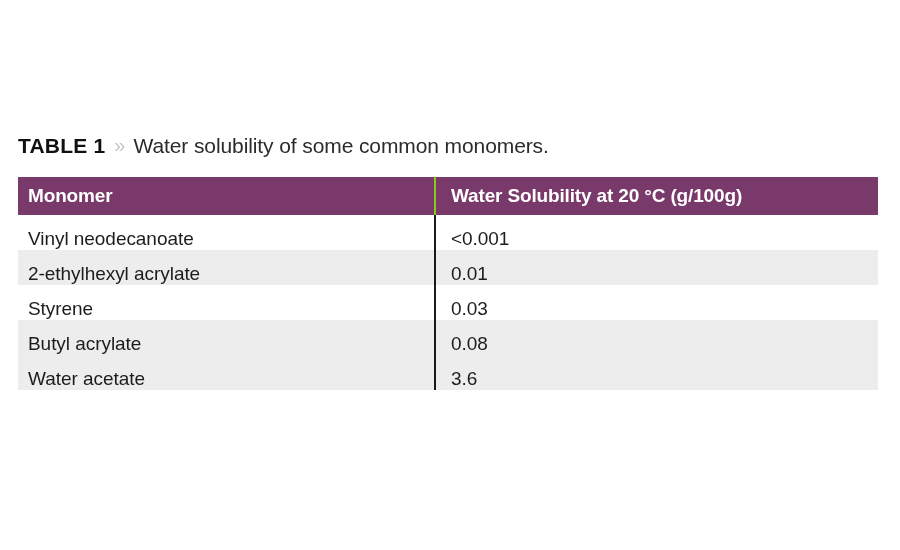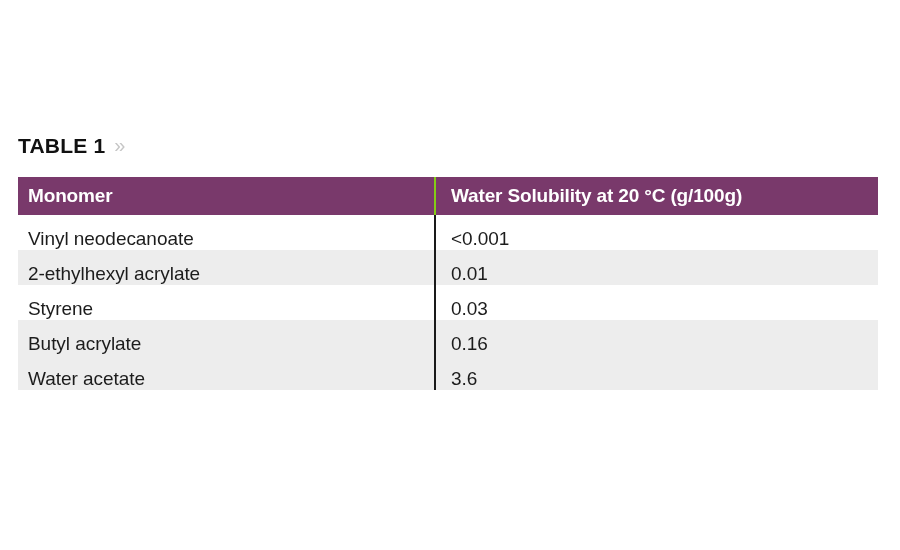--- a/index.html
+++ b/index.html
@@ -114,20 +114,21 @@
   }
 </style>
 </head>
 <body>
 
 <div id="canvas">
 
   <div class="caption">
     <span class="caption-label">TABLE 1</span>
     <span class="caption-chevron">»</span>
+    <span class="caption-text">Water solubility of some common monomers.</span>
   </div>
 
   <div class="table-wrap">
     <table class="tbl">
       <colgroup>
         <col class="c1">
         <col class="c2">
       </colgroup>
       <thead>
         <tr>
@@ -143,21 +144,21 @@
         <tr class="shaded">
           <td class="col-1">2-ethylhexyl acrylate</td>
           <td class="col-2">0.01</td>
         </tr>
         <tr class="plain">
           <td class="col-1">Styrene</td>
           <td class="col-2">0.03</td>
         </tr>
         <tr class="shaded">
           <td class="col-1">Butyl acrylate</td>
-          <td class="col-2">0.16</td>
+          <td class="col-2">0.08</td>
         </tr>
         <tr class="shaded">
           <td class="col-1">Water acetate</td>
           <td class="col-2">3.6</td>
         </tr>
       </tbody>
     </table>
   </div>
 
 </div>

